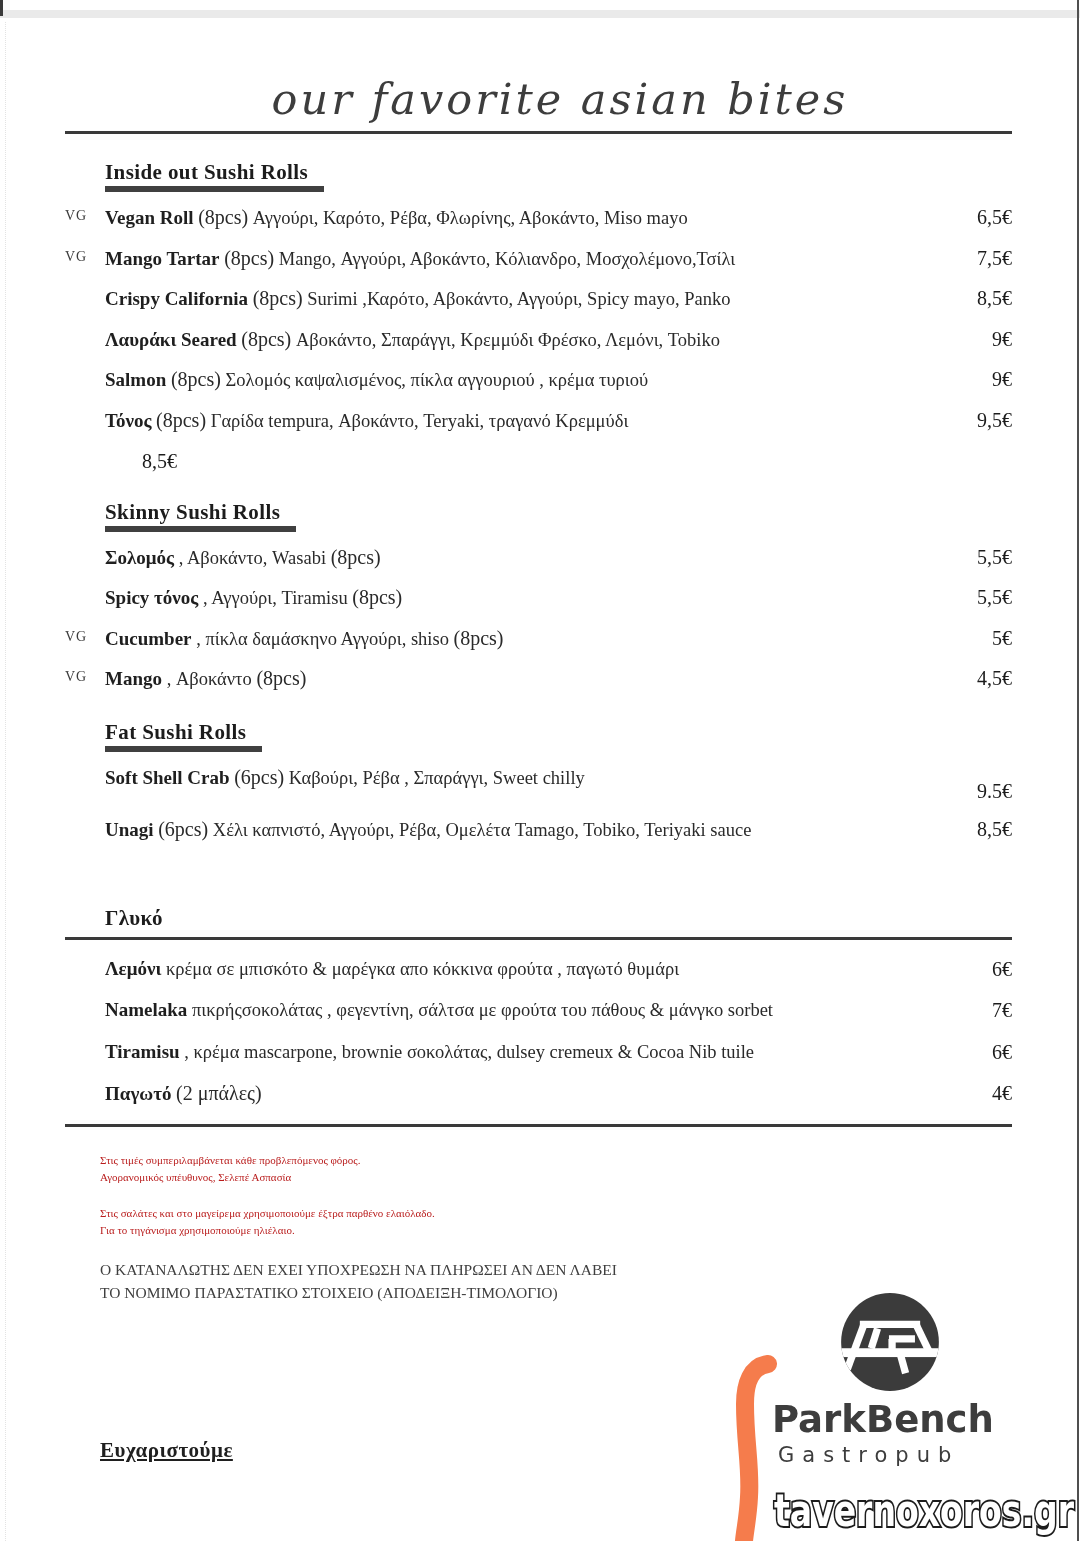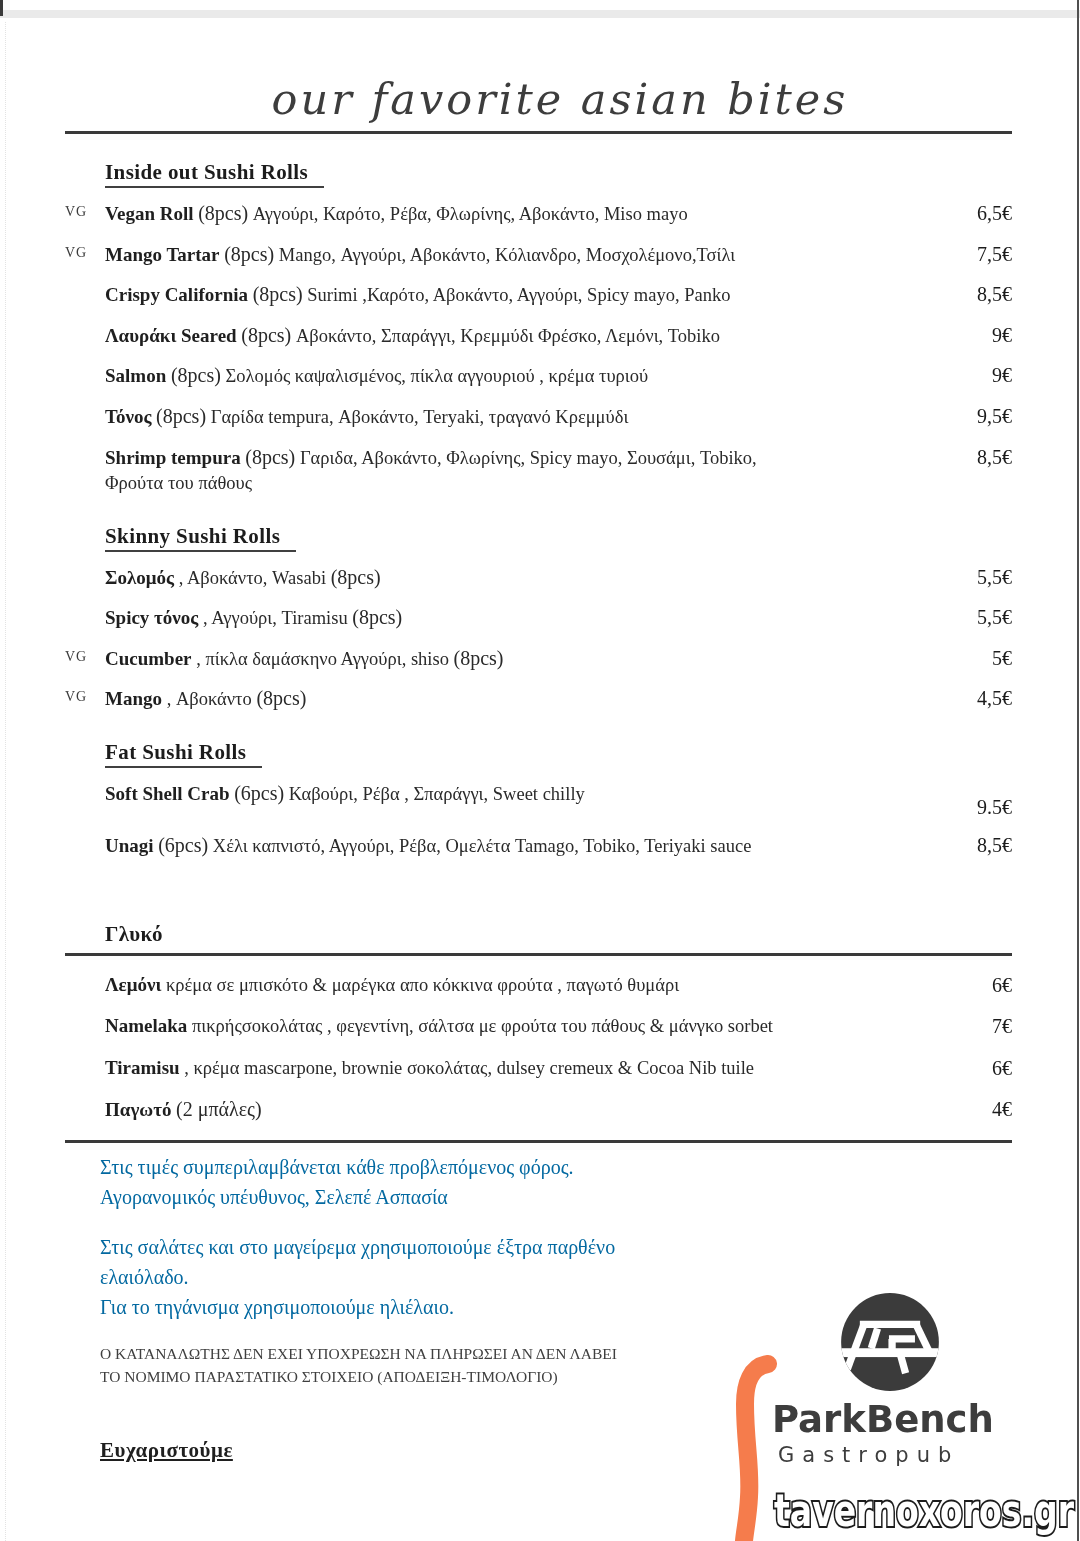--- a/index.html
+++ b/index.html
@@ -20,37 +20,37 @@
   }
   .top-rule{position:absolute;left:65px;top:131px;width:947px;height:3px;background:#3a3a3a;}
 
   .menu{position:absolute;left:65px;top:146px;width:947px;}
   .section{margin:0;}
   .section.spaced{margin-top:48px;font-family:Liberation Serif, serif;}
   .heading{
     font-size:21px;font-weight:bold;color:#1c1c1c;letter-spacing:.4px;
     margin:14px 0 12px 40px;display:inline-block;
   }
-  .heading.underlined{border-bottom:2px solid #404040;padding-bottom:1px;padding-right:16px;}
+  .heading.underlined{border-bottom:6px solid #404040;padding-bottom:1px;padding-right:16px;}
   .heading.plain{margin-bottom:2px;}
   .section-rule{width:100%;height:3px;background:#3a3a3a;margin:4px 0 16px 0;}
   .end-rule{width:100%;height:3px;background:#3a3a3a;margin-top:16px;}
 
   .row{position:relative;display:flex;align-items:flex-start;padding-left:40px;margin-bottom:13px;}
   .section.spaced .row{margin-bottom:15px;}
   .vg{position:absolute;left:0;top:4px;font-size:14px;color:#3c3c3c;letter-spacing:1px;}
   .txt{flex:1;font-size:18.5px;line-height:1.38;color:#2a2a2a;padding-right:24px;}
   .name{font-weight:bold;font-size:19px;color:#1f1f1f;}
   .pcs{font-size:20px;}
   .desc{white-space:pre-line;}
   .price{width:72px;text-align:right;font-size:20px;color:#1c1c1c;padding-top:2px;flex:none;}
   .price.low{padding-top:16px;}
 
   .footer{position:absolute;left:100px;top:1152px;width:600px;}
-  .footer p{margin:0 0 20px 0;font-size:20px;line-height:1.5;color:#0369a1;}
+  .footer p{margin:0 0 20px 0;font-size:11px;line-height:1.5;color:#b91c1c;}
   .footer p.caps{font-size:15.5px;color:#3f3f3f;}
   .footer p span{display:block;}
 
   .thanks{
     position:absolute;left:100px;top:1438px;font-size:21px;font-weight:bold;
     color:#1f1f1f;text-decoration:underline;letter-spacing:.5px;
   }
 
   .brand{position:absolute;left:772px;top:1290px;width:236px;}
   .brand svg{display:block;margin:0 auto;}
@@ -92,22 +92,20 @@
         </div><div class="row">
           <div class="txt"><span class="name">Λαυράκι Seared</span>  <span class="pcs">(8pcs)</span> <span class="desc">Αβοκάντο, Σπαράγγι, Κρεμμύδι Φρέσκο, Λεμόνι, Tobiko</span></div>
           <div class="price">9€</div>
         </div><div class="row">
           <div class="txt"><span class="name">Salmon</span>  <span class="pcs">(8pcs)</span> <span class="desc">Σολομός καψαλισμένος, πίκλα αγγουριού , κρέμα τυριού</span></div>
           <div class="price">9€</div>
         </div><div class="row">
           <div class="txt"><span class="name">Τόνος</span>  <span class="pcs">(8pcs)</span> <span class="desc">Γαρίδα tempura, Αβοκάντο, Teryaki, τραγανό Κρεμμύδι</span></div>
           <div class="price">9,5€</div>
         </div><div class="row">
-          <div class="txt"><span class="name">Shrimp tempura</span>  <span class="pcs">(8pcs)</span> <span class="desc">Γαριδα, Αβοκάντο, Φλωρίνης, Spicy mayo, Σουσάμι, Tobiko,
-Φρούτα του πάθους</span></div>
           <div class="price">8,5€</div>
         </div></div>
       <div class="section"><div class="heading underlined">Skinny Sushi Rolls</div><div class="row">
           <div class="txt"><span class="name">Σολομός</span> <span class="desc">, Αβοκάντο, Wasabi</span>  <span class="pcs">(8pcs)</span></div>
           <div class="price">5,5€</div>
         </div><div class="row">
           <div class="txt"><span class="name">Spicy τόνος</span> <span class="desc">, Αγγούρι, Tiramisu</span>  <span class="pcs">(8pcs)</span></div>
           <div class="price">5,5€</div>
         </div><div class="row">
           <span class="vg">VG</span>

